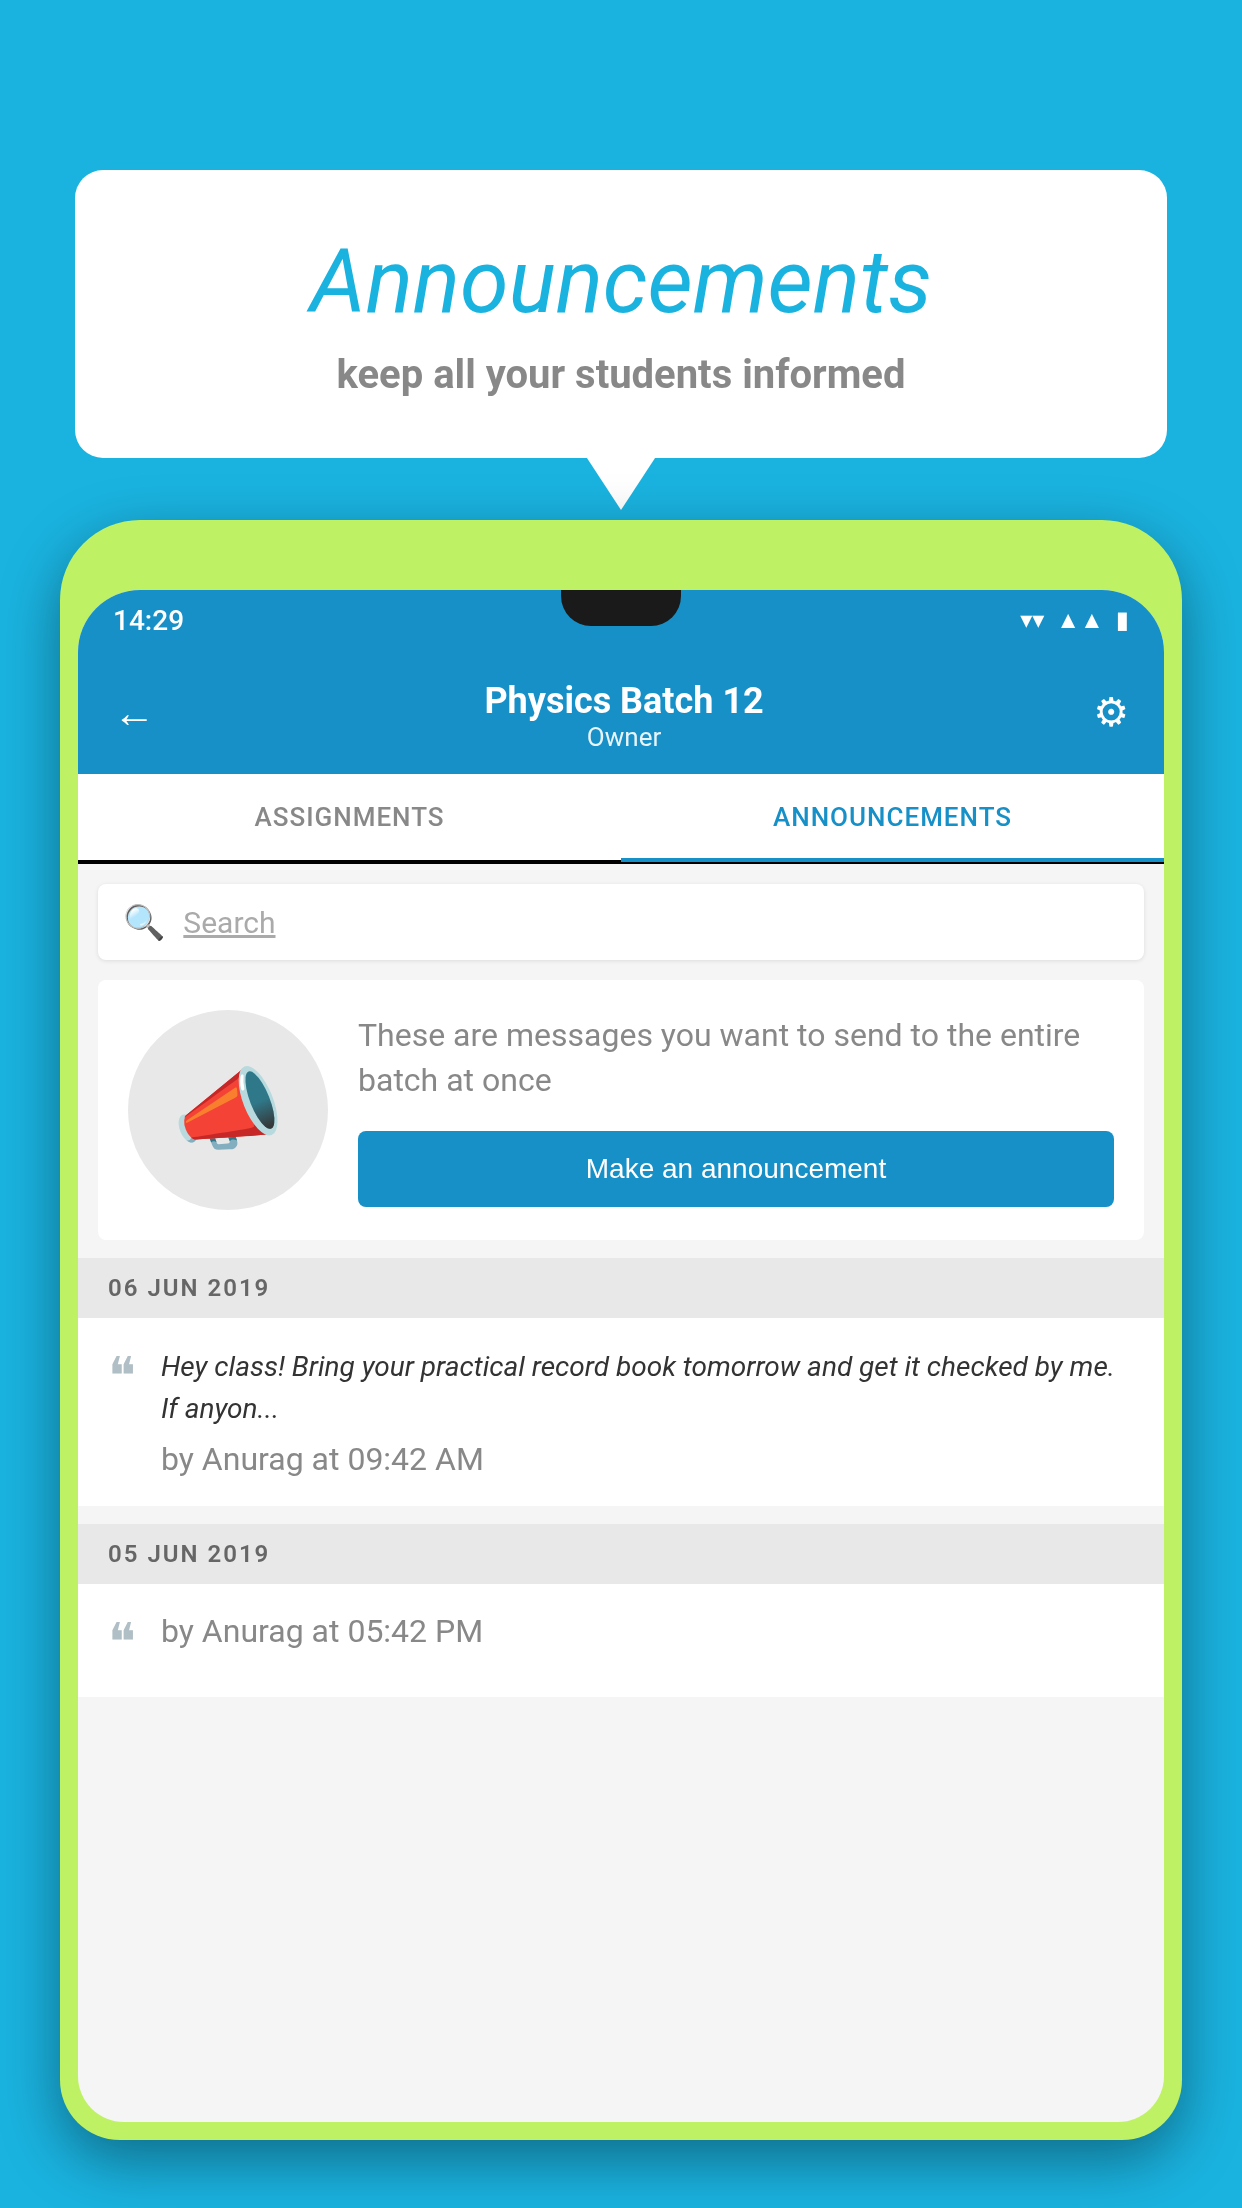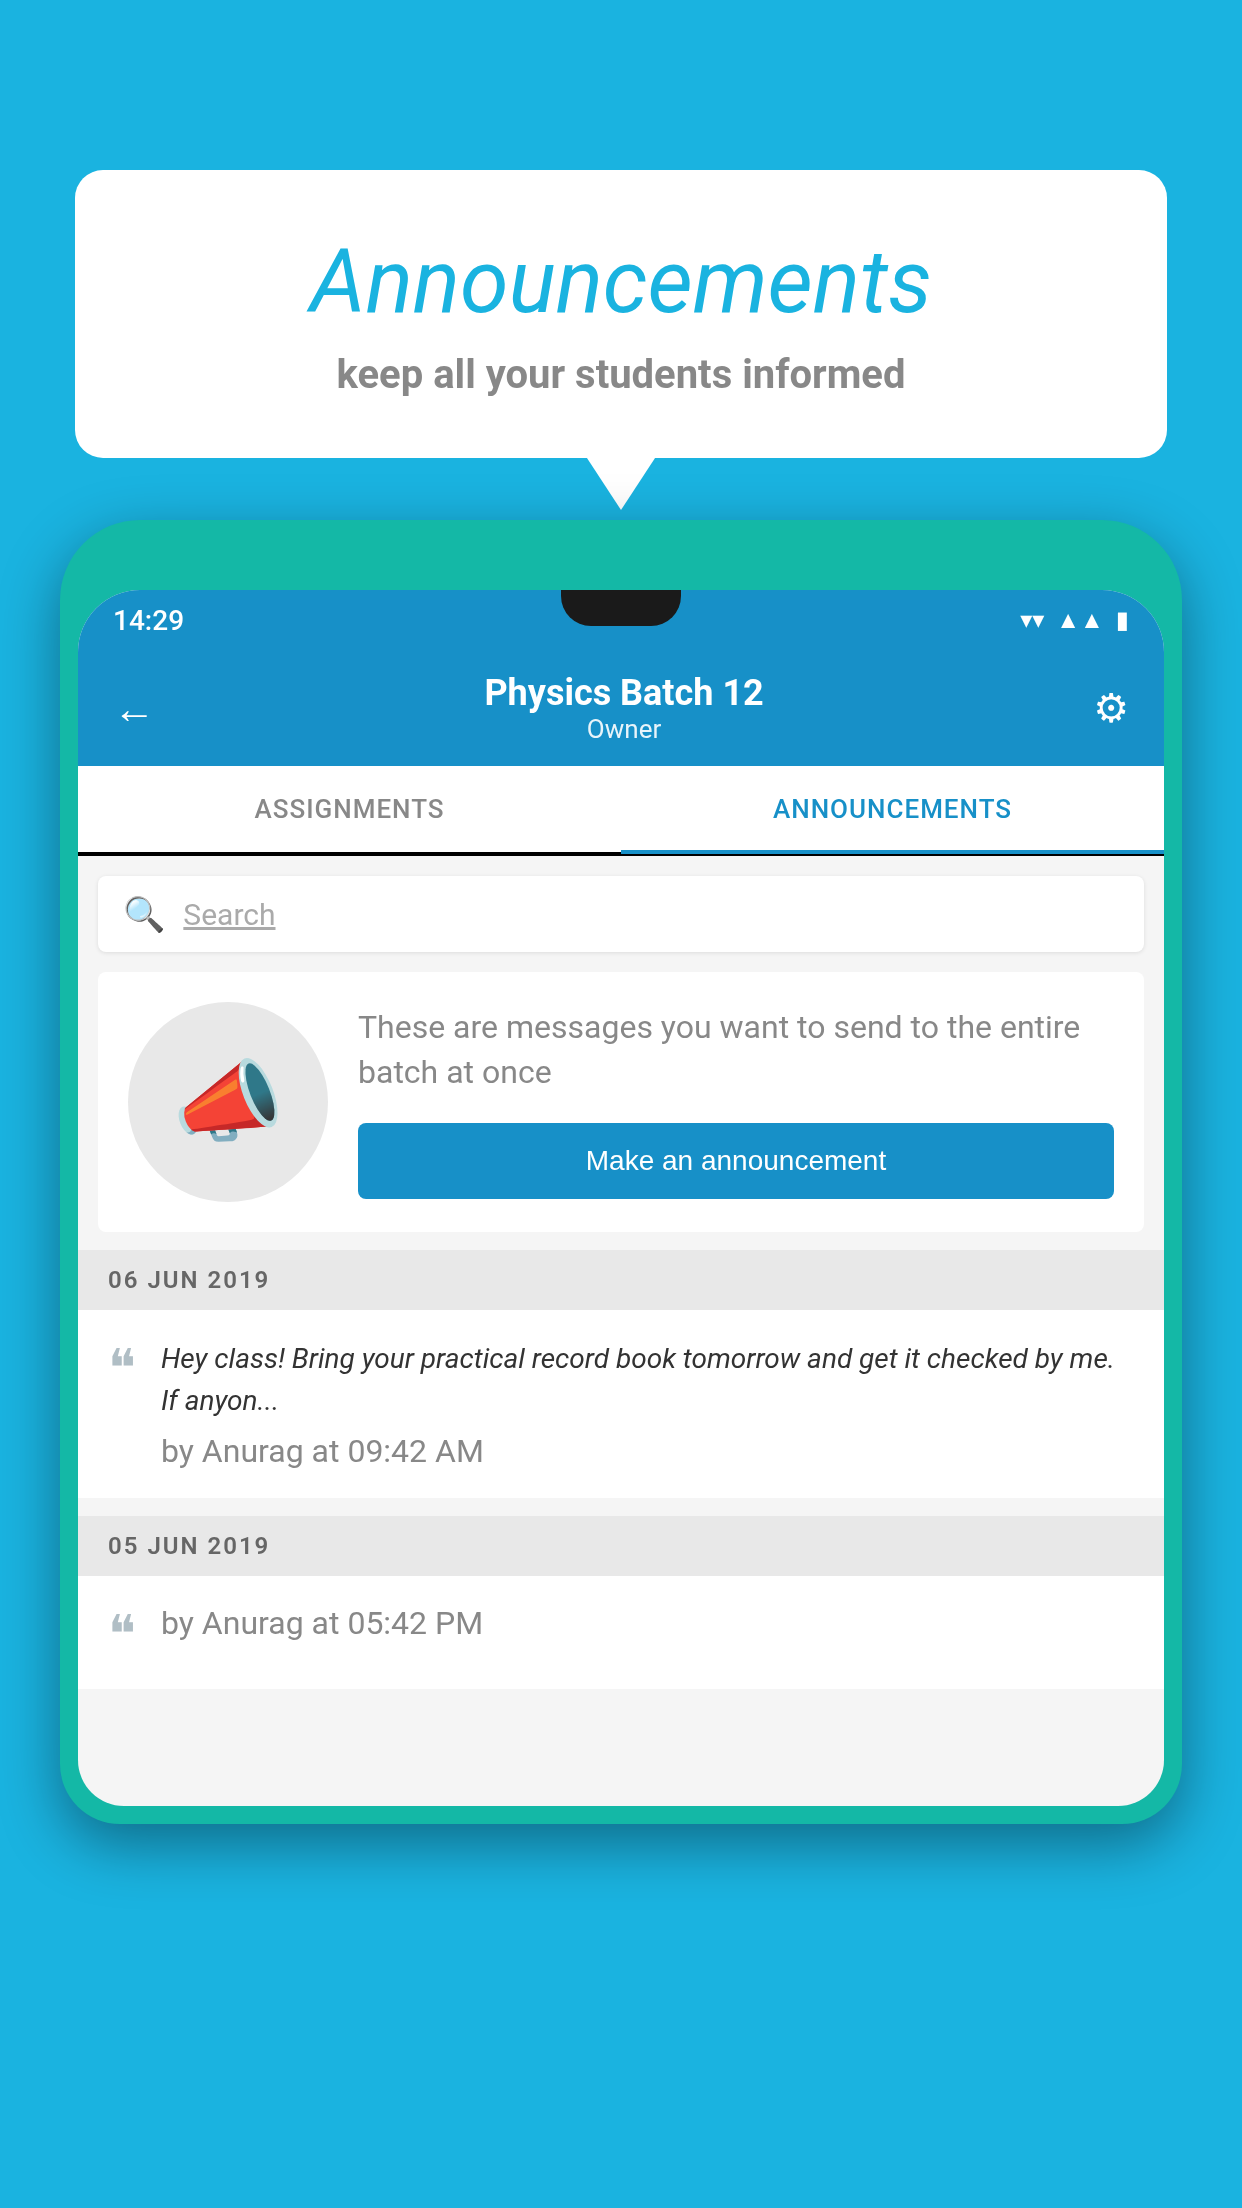--- a/index.html
+++ b/index.html
@@ -53,24 +53,24 @@
 
     
     .phone-container {
       position: absolute;
       top: 520px;
       left: 60px;
       right: 60px;
       bottom: 0;
     }
     .phone {
-      background: #14b8a6;
+      background: #bef264;
       border-radius: 80px 80px 60px 60px;
       width: 100%;
-      height: 1304px;
+      height: 1620px;
       position: relative;
       box-shadow: 0 20px 60px rgba(0,0,0,0.4);
       overflow: hidden;
     }
 
     
     .phone-screen {
       position: absolute;
       top: 70px;
       left: 18px;
@@ -126,20 +126,21 @@
       align-items: center;
       justify-content: space-between;
     }
     .header-back {
       color: white;
       font-size: 42px;
       cursor: pointer;
     }
     .header-center {
       text-align: center;
+      margin-top: 8px;
     }
     .header-title {
       color: white;
       font-size: 36px;
       font-weight: 700;
     }
     .header-subtitle {
       color: rgba(255,255,255,0.9);
       font-size: 26px;
     }

